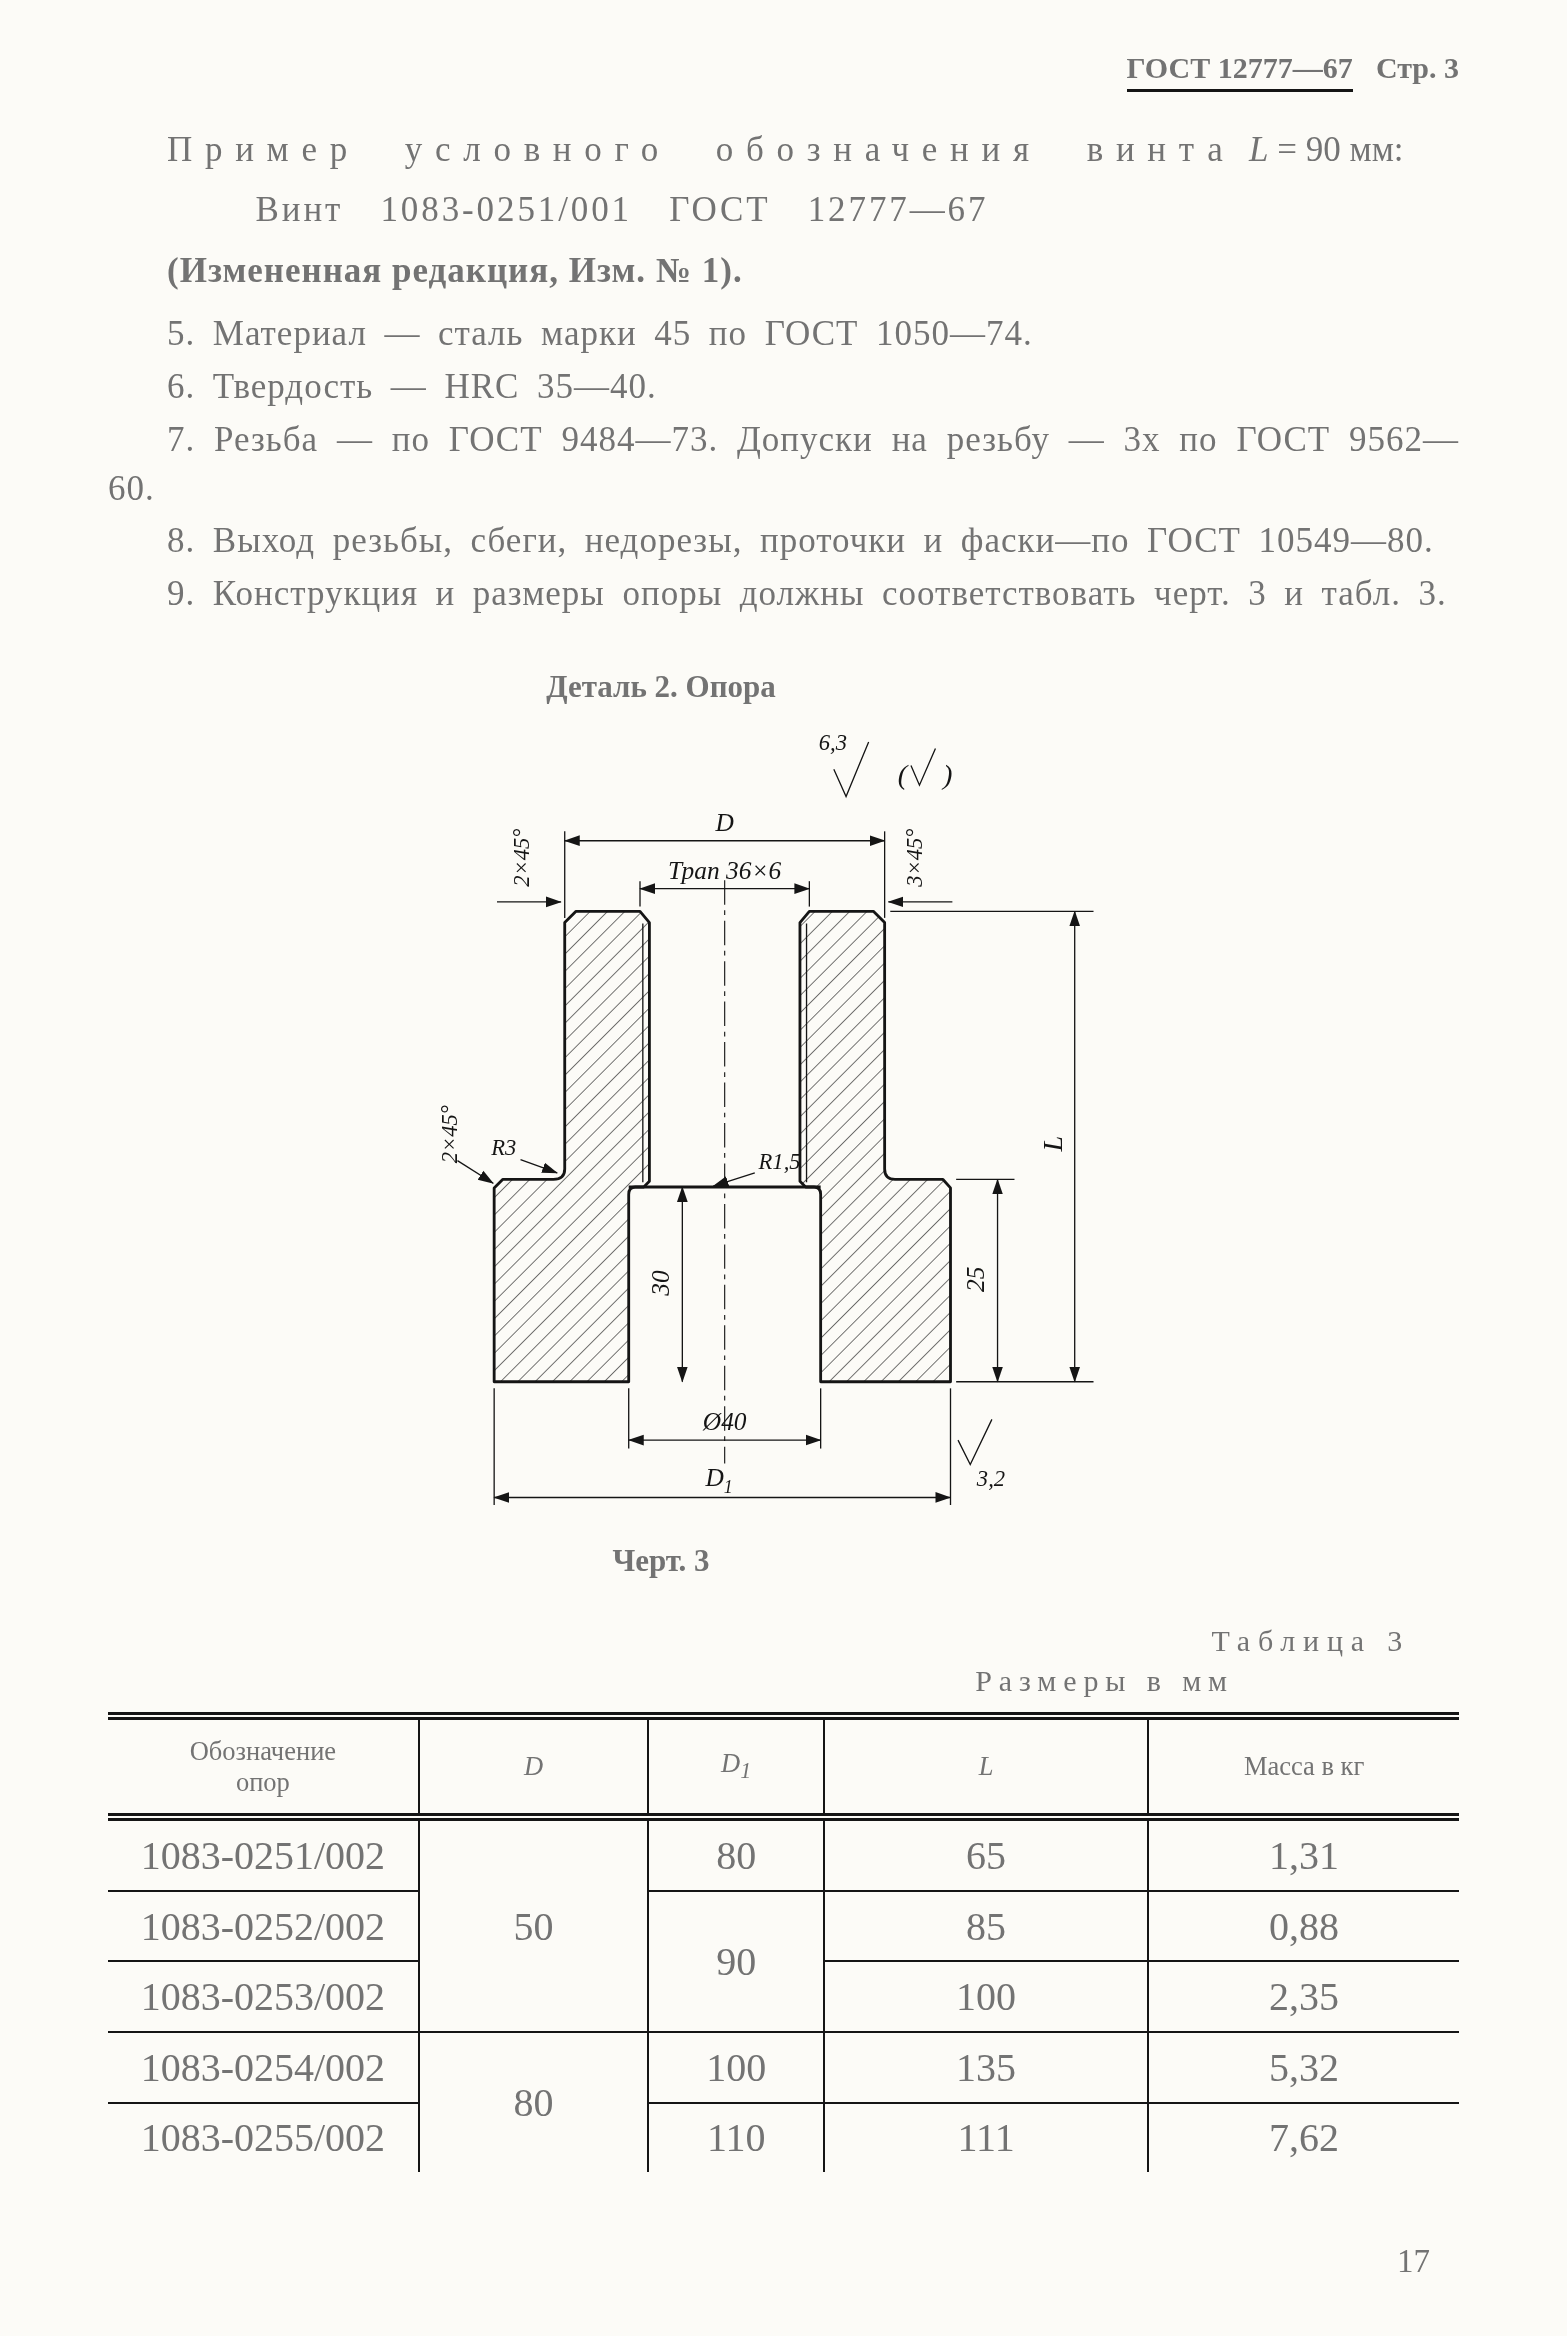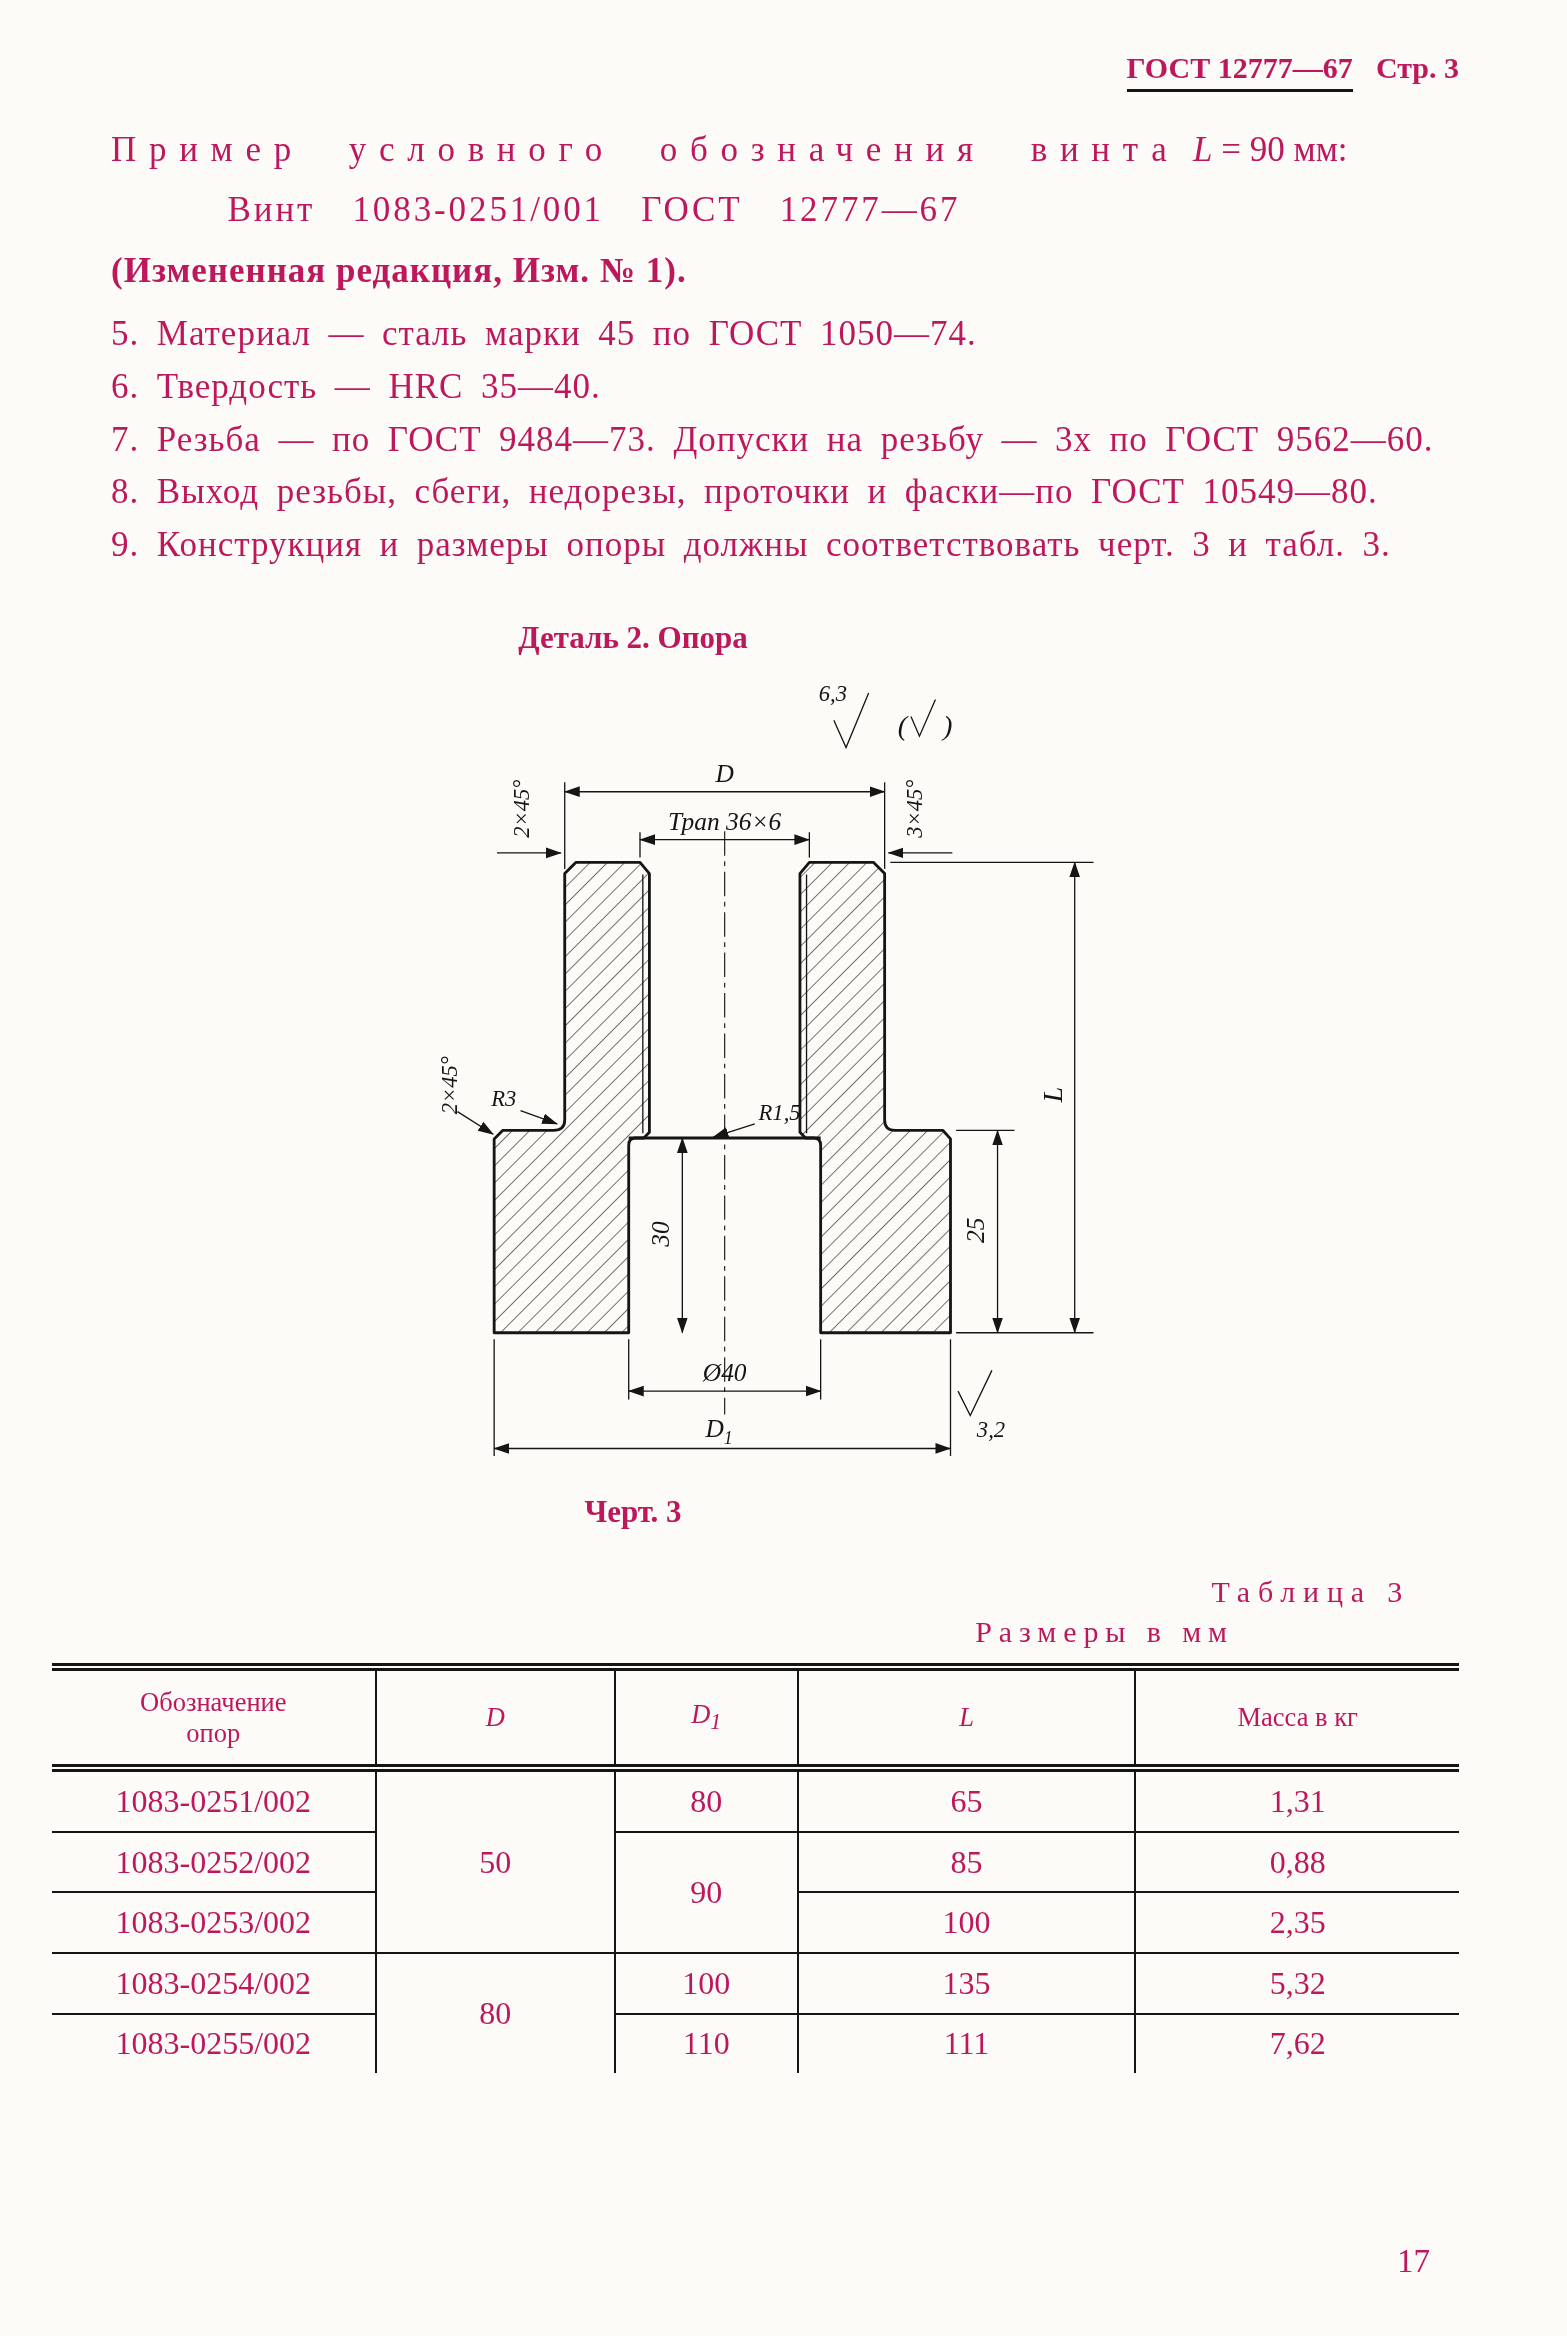--- a/index.html
+++ b/index.html
@@ -1,20 +1,20 @@
 <!DOCTYPE html>
 <html><head>
 <meta charset="utf-8">
 <style>
   html,body{margin:0;padding:0;background:#e8e6e0;}
   .page{
     width:1567px;height:2337px;position:relative;box-sizing:border-box;
-    background:#fcfbf7;color:#be185d;
+    background:#fcfbf7;color:#737373;
     font-family:"Liberation Serif",serif;
-    padding:51px 108px 0 52px;overflow:hidden;
+    padding:51px 108px 0 108px;overflow:hidden;
   }
   
   .doc-header{text-align:right;font-size:30px;font-weight:bold;margin-bottom:45px;}
   .doc-num{border-bottom:3.9px solid #151515;padding-bottom:4.9px;}
   .doc-page{margin-left:15.7px;}
   
   .example-line{font-size:35px;margin:29px 0 13.7px 0;text-indent:59px;white-space:nowrap;}
   .spaced{letter-spacing:12.7px;word-spacing:23.5px;}
   .eq{margin-left:13.7px;}
   .eq i{font-style:italic;}
@@ -36,21 +36,21 @@
   svg text{font-family:"Liberation Serif",serif;font-style:italic;fill:#151515;}
   .dt{font-size:27px;}
   .sm{font-size:24px;}
   .lg{font-size:30px;}
   
   .table-label{text-align:right;font-size:30px;letter-spacing:7.8px;margin:45px 49px 5.9px 0;}
   .table-units{text-align:right;font-size:30px;letter-spacing:6.9px;padding-right:225px;margin:0 0 13.7px 0;}
   table.dims{width:100%;border-collapse:collapse;border-top:8.8px double #151515;}
   table.dims th{font-weight:normal;font-size:26.5px;border-bottom:8.8px double #151515;
     padding:15.7px 7.8px;text-align:center;vertical-align:middle;}
-  table.dims td{font-size:32px;text-align:center;vertical-align:middle;
+  table.dims td{font-size:40px;text-align:center;vertical-align:middle;
     padding:10.8px 7.8px;border-bottom:2px solid #151515;}
   table.dims th + th, table.dims td + td{border-left:2px solid #151515;}
   table.dims .noline{border-bottom:none;}
   table.dims .ital{font-style:italic;}
   
   .page-number{position:absolute;right:137px;bottom:57px;font-size:33px;}
 </style>
 </head>
 <body>
 

